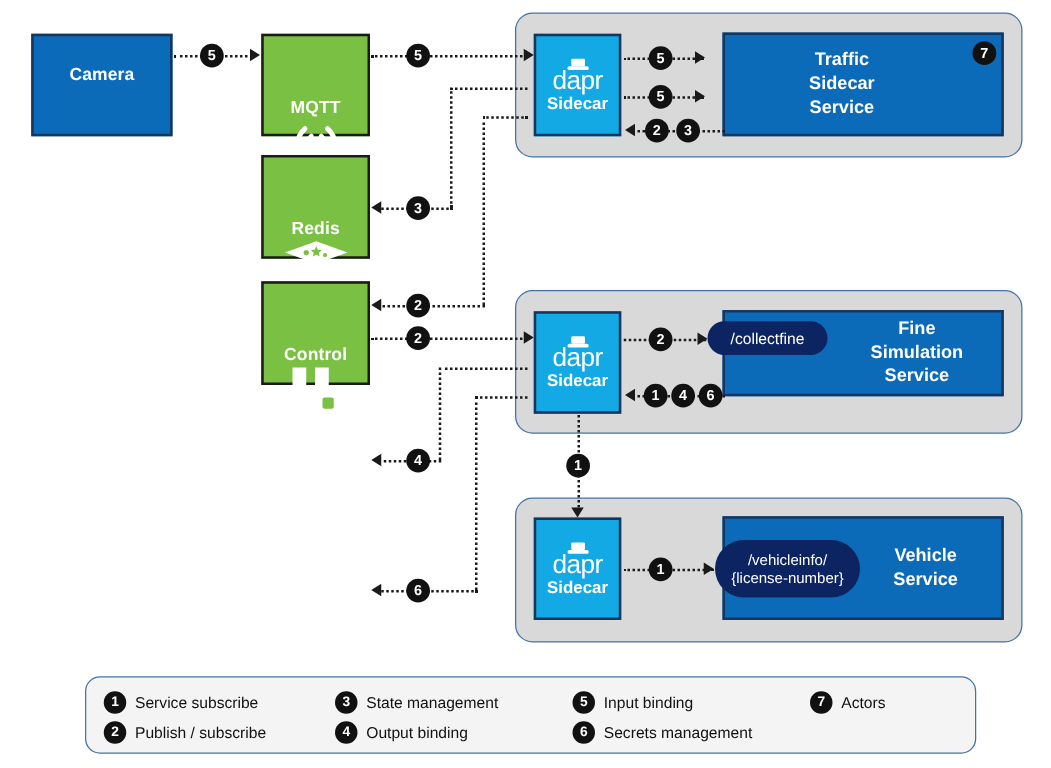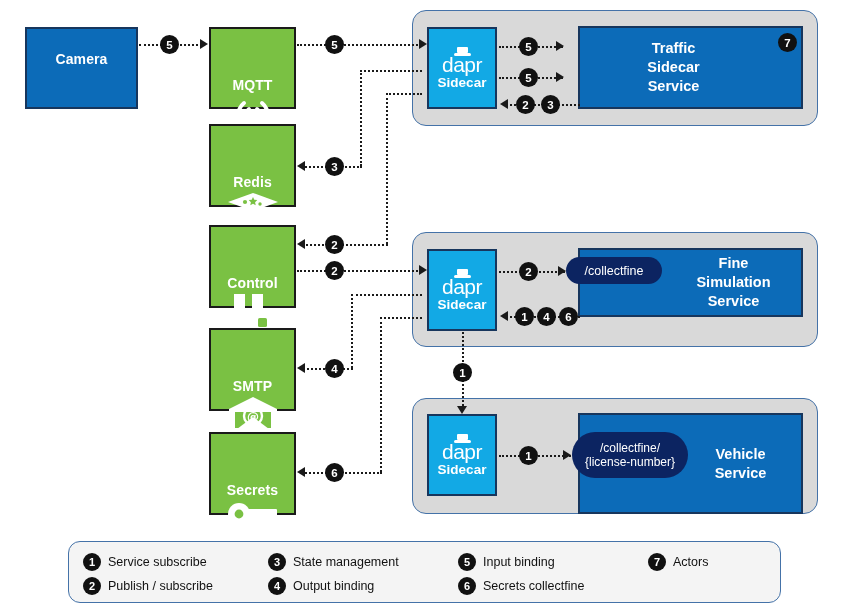--- a/index.html
+++ b/index.html
@@ -125,48 +125,21 @@
   <div class="box box-green" style="left:209px;top:225px;width:87px;height:83px;padding-top:4px;">
     <div class="box-title">Control</div>
     <div class="icon-area">
       <svg width="46" height="42" viewBox="0 0 46 42" aria-hidden="true">
         <path fill="#ffffff" d="M4,2 L15,2 L15,18 L22,18 L22,2 L33,2 L33,18 L42,18 L42,40 L4,40 Z"></path>
         <rect x="28" y="26" width="9" height="9" rx="1.6" fill="#7AC143"></rect>
       </svg>
     </div>
   </div>
 
-  <div class="box box-green" style="left:209px;top:328px;width:87px;height:83px;padding-top:4px;">
-    <div class="box-title">SMTP</div>
-    <div class="icon-area">
-      <svg width="54" height="42" viewBox="0 0 54 42" aria-hidden="true">
-        <path fill="#ffffff" d="M3,14 L27,2 L51,14 L51,40 L3,40 Z"></path>
-        <path fill="#7AC143" d="M9,17 L45,17 L45,33 L9,33 Z"></path>
-        <circle cx="27" cy="21" r="9" fill="none" stroke="#ffffff" stroke-width="2.4"></circle>
-        <text x="27" y="25.5" font-size="12" font-family="DejaVu Sans, sans-serif" fill="#ffffff" text-anchor="middle">@</text>
-        <path fill="#ffffff" d="M3,40 L27,22 L51,40 Z"></path>
-        <path fill="#ffffff" d="M3,14 L27,27 L51,14 L51,17 L27,30 L3,17 Z" opacity="0"></path>
-      </svg>
-    </div>
-  </div>
-
-  <div class="box box-green" style="left:209px;top:432px;width:87px;height:83px;padding-top:4px;">
-    <div class="box-title">Secrets</div>
-    <div class="icon-area">
-      <svg width="54" height="30" viewBox="0 0 54 30" aria-hidden="true">
-        <g fill="#ffffff">
-          <circle cx="13" cy="15" r="11"></circle>
-          <rect x="13" y="10" width="38" height="10" rx="1"></rect>
-          <rect x="33" y="20" width="5" height="7"></rect>
-          <rect x="43" y="20" width="5" height="7"></rect>
-        </g>
-        <circle cx="13" cy="15" r="4.4" fill="#7AC143"></circle>
-      </svg>
-    </div>
-  </div>
+
 
   <div class="panel" style="left:412px;top:10px;width:406px;height:116px;"></div>
 
   <div class="box box-sidecar" style="left:427px;top:27px;width:70px;height:82px;">
     <div class="dapr-wrap">
       <div class="dapr-hat"></div>
       <div class="dapr-word">dapr</div>
       <div class="sidecar-word">Sidecar</div>
     </div>
   </div>
@@ -206,29 +179,29 @@
   <div class="panel" style="left:412px;top:398px;width:406px;height:116px;"></div>
 
   <div class="box box-sidecar" style="left:427px;top:414px;width:70px;height:82px;">
     <div class="dapr-wrap">
       <div class="dapr-hat"></div>
       <div class="dapr-word">dapr</div>
       <div class="sidecar-word">Sidecar</div>
     </div>
   </div>
 
-  <div class="svcbox" style="left:578px;top:413px;width:225px;height:101px;justify-content:flex-start;">
+  <div class="svcbox" style="left:578px;top:413px;width:225px;height:83px;justify-content:flex-start;">
     <div class="svcname" style="padding-right:0;padding-left:100px;">
       <div>Vehicle</div>
       <div>Service</div>
     </div>
   </div>
 
   <div class="pill two-line" style="left:572px;top:432px;width:116px;height:46px;">
-    <span>/collectfine/</span>
+    <span>/vehicleinfo/</span>
     <span>{license-number}</span>
   </div>
 
   <div class="hline" style="left:139px;top:44px;width:63px;"></div>
   <div class="arrow arrow-r" style="left:200px;top:39px;"></div>
   <div class="badge" style="left:160px;top:35px;">5</div>
 
   <div class="hline" style="left:297px;top:44px;width:125px;"></div>
   <div class="arrow arrow-r" style="left:419px;top:39px;"></div>
   <div class="badge" style="left:325px;top:35px;">5</div>
@@ -308,21 +281,21 @@
     <div class="leg-item" style="left:199px;top:35px;">
       <div class="leg-badge">4</div>
       <div class="leg-label">Output binding</div>
     </div>
     <div class="leg-item" style="left:389px;top:11px;">
       <div class="leg-badge">5</div>
       <div class="leg-label">Input binding</div>
     </div>
     <div class="leg-item" style="left:389px;top:35px;">
       <div class="leg-badge">6</div>
-      <div class="leg-label">Secrets collectfine</div>
+      <div class="leg-label">Secrets management</div>
     </div>
     <div class="leg-item" style="left:579px;top:11px;">
       <div class="leg-badge">7</div>
       <div class="leg-label">Actors</div>
     </div>
   </div>
 
 </div>
 
 </body></html>

